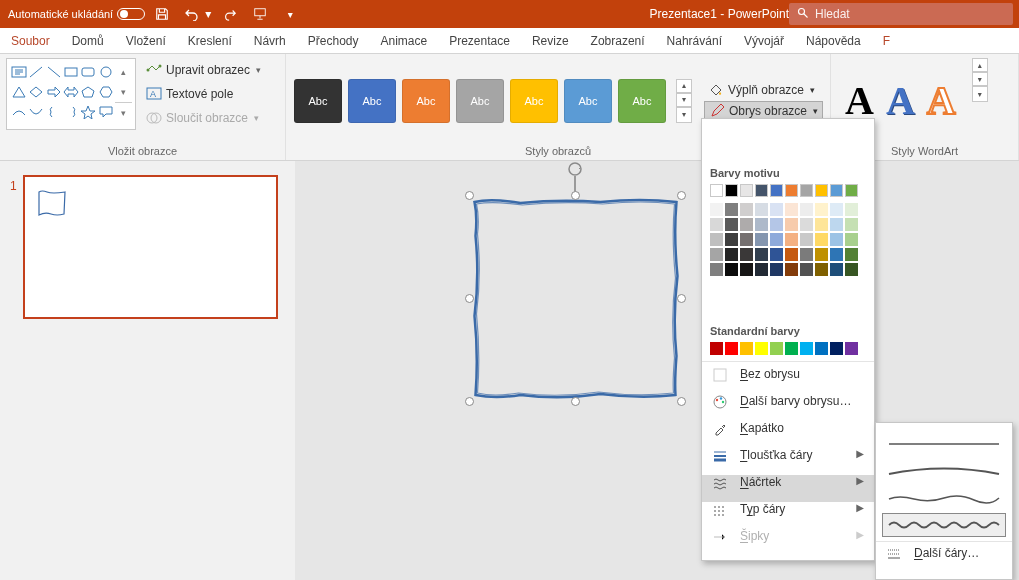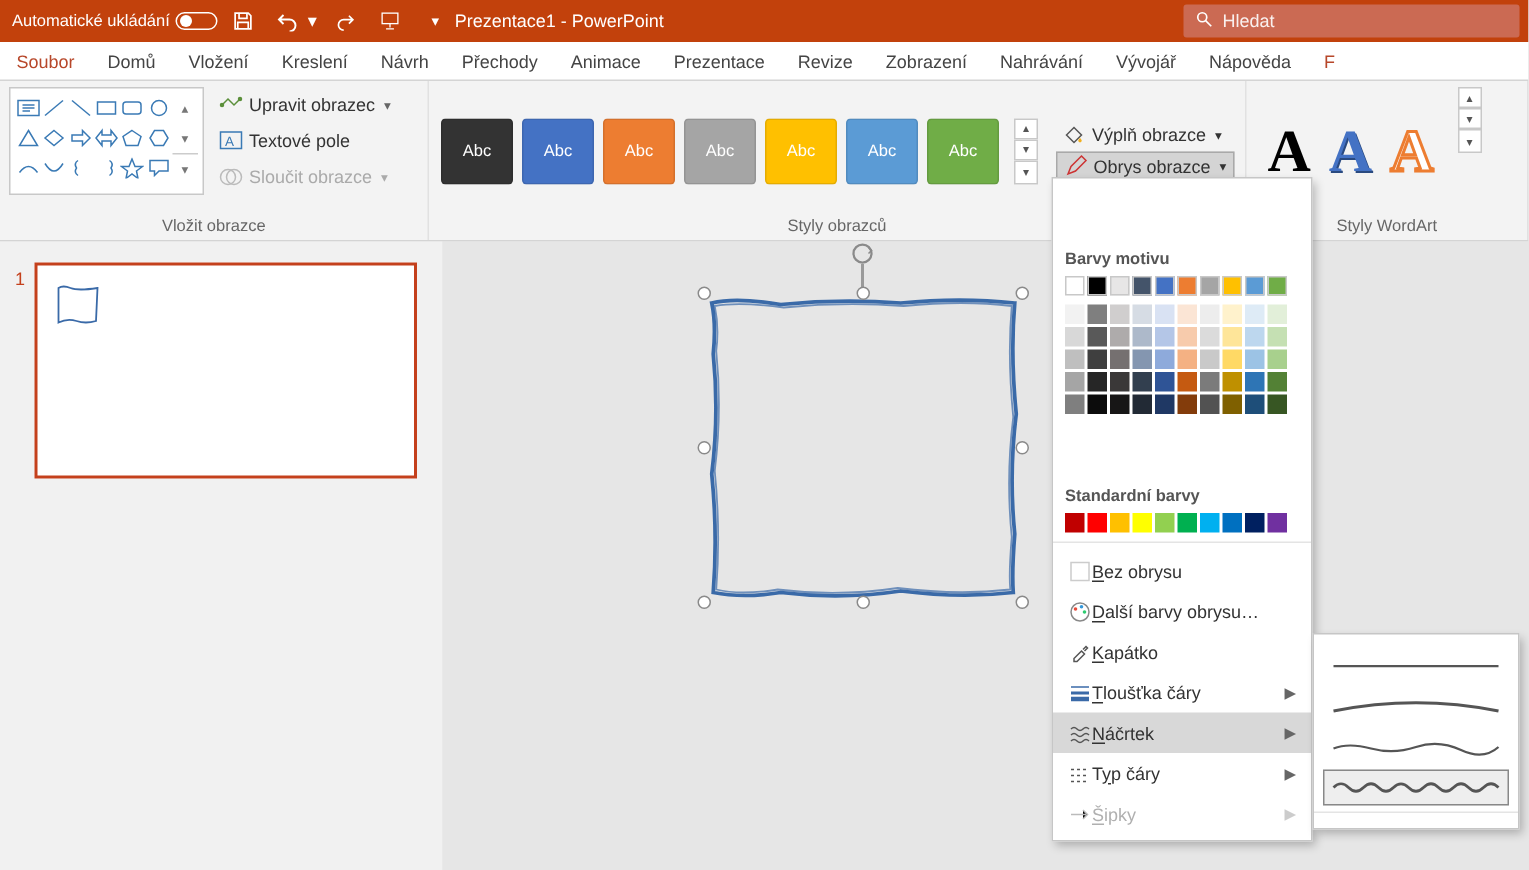--- a/index.html
+++ b/index.html
@@ -4,21 +4,21 @@
 <style>
   * { box-sizing: border-box; margin: 0; padding: 0; font-family: "Segoe UI", Tahoma, sans-serif; }
   body { width: 1019px; height: 580px; background: #e6e6e6; overflow: hidden; font-size: 12px; color: #333; }
   
   .titlebar { height: 28px; background: #c2410c; display: flex; align-items:center; color:#fff; }
   .titlebar .left { display:flex; align-items:center; gap: 4px; padding-left: 8px; }
   .autosave-label { font-size: 11px; }
   .toggle { width: 28px; height: 12px; border:1px solid #fff; border-radius:7px; position:relative; }
   .toggle::after{content:"";position:absolute;width:8px;height:8px;border-radius:50%;background:#fff;left:2px;top:1px;}
   .qat-btn { width: 26px; height: 28px; display:flex;align-items:center;justify-content:center; color:#fff; }
-  .titlebar .center { flex:1; text-align:left; font-size:12px; }
+  .titlebar .center { flex:1; text-align:right; font-size:12px; }
   .titlebar .search-wrap { width:230px; padding-right:6px;}
   .searchbox { background:#cb6a53; height:22px; border-radius:2px; display:flex;align-items:center;gap:6px; padding:0 8px; color:#fff; font-size:12px;}
   .searchbox .ph { opacity:.9; font-style: normal;}
   
   .tabsrow { height: 26px; background:#fff; border-bottom:1px solid #d4d4d4; display:flex; align-items:stretch; }
   .tab { padding: 0 11px; display:flex; align-items:center; font-size:12px; color:#444; }
   .tab.file { color:#b7472a; font-weight:400; }
   .tab.cutlast { color:#b7472a; padding-right:2px; }
   
   .ribbon { height: 107px; background:#f3f3f3; border-bottom:1px solid #d4d4d4; display:flex; }
@@ -63,21 +63,21 @@
   .h-w{left:-5px;top:calc(50% - 5px);} .h-e{right:-5px;top:calc(50% - 5px);}
   .h-sw{left:-5px;bottom:-5px;} .h-s{left:calc(50% - 5px);bottom:-5px;} .h-se{right:-5px;bottom:-5px;}
   
   .dropdown { position:absolute; background:#fff; border:1px solid #c6c6c6; box-shadow: 2px 3px 6px rgba(0,0,0,.25);}
   .dd-outline { left:701px; top:118px; width:174px; padding: 6px 8px 4px 8px;}
   .dd-title { font-size:11px; font-weight:600; color:#555; padding: 2px 0 4px; margin-top: 40px;}
   .swatch-row { display:flex; gap:2px; padding: 1px 0;}
   .sw { width:13px; height:13px; }
   .sw.bordered{border:1px solid #c8c8c8;}
   .dd-sep { height:1px;background:#e4e4e4;margin:5px -8px;}
-  .dd-item{display:flex;align-items:center;gap:0;height:27px;padding:0 2px;font-size:12px;color:#333;}
+  .dd-item{display:flex;gap:12px;height:27px;padding:0 2px;font-size:12px;color:#333;}
   .dd-item .chev{margin-left:auto;color:#666;font-size:10px;}
   .dd-item.highlight{background:#d8d8d8;margin:0 -8px;padding:0 10px;}
   .dd-item.disabled{color:#b0b0b0;}
   .dd-item .u{text-decoration: underline; text-underline-offset:2px;}
   .dd-icon{width:16px;height:16px;display:flex;align-items:center;justify-content:center;}
   
   .dd-sketch{left:875px; top:422px; width:138px; padding:6px;}
   .sketch-opt{height:24px; margin:3px 0; display:flex;align-items:center;justify-content:center;}
   .sketch-opt svg{width:120px;height:18px;}
   .sketch-opt.selected{border:1px solid #888;background:#eee;}
@@ -546,13 +546,22 @@
       <svg>
         <path stroke="#555" stroke-width="1.5" fill="none" d="M5 10 Q15 6 30 10 T60 9 T90 11 T115 9"></path>
       </svg>
     </div>
   <div class="sketch-opt selected">
       <svg>
         <path stroke="#555" stroke-width="1.8" fill="none" d="M5 9 q5-5 10 0 t10 0 10 0 10 0 10 0 10 0 10 0 10 0 10 0 10 0 10 0"></path>
       </svg>
     </div>
   <div class="dd-sep" style="margin:4px -6px;"></div>
+  <div class="dd-item" style="padding:0 4px;">
+      <span class="dd-icon">
+        <svg width="14" height="14">
+          <path stroke="#555" d="M1 3h12M1 7h12" stroke-dasharray="1 1"></path>
+          <path stroke="#555" d="M1 11h12"></path>
+        </svg>
+      </span>
+      <span><span class="u">D</span>alší čáry…</span>
+    </div>
 </div>
 
 </body></html>

